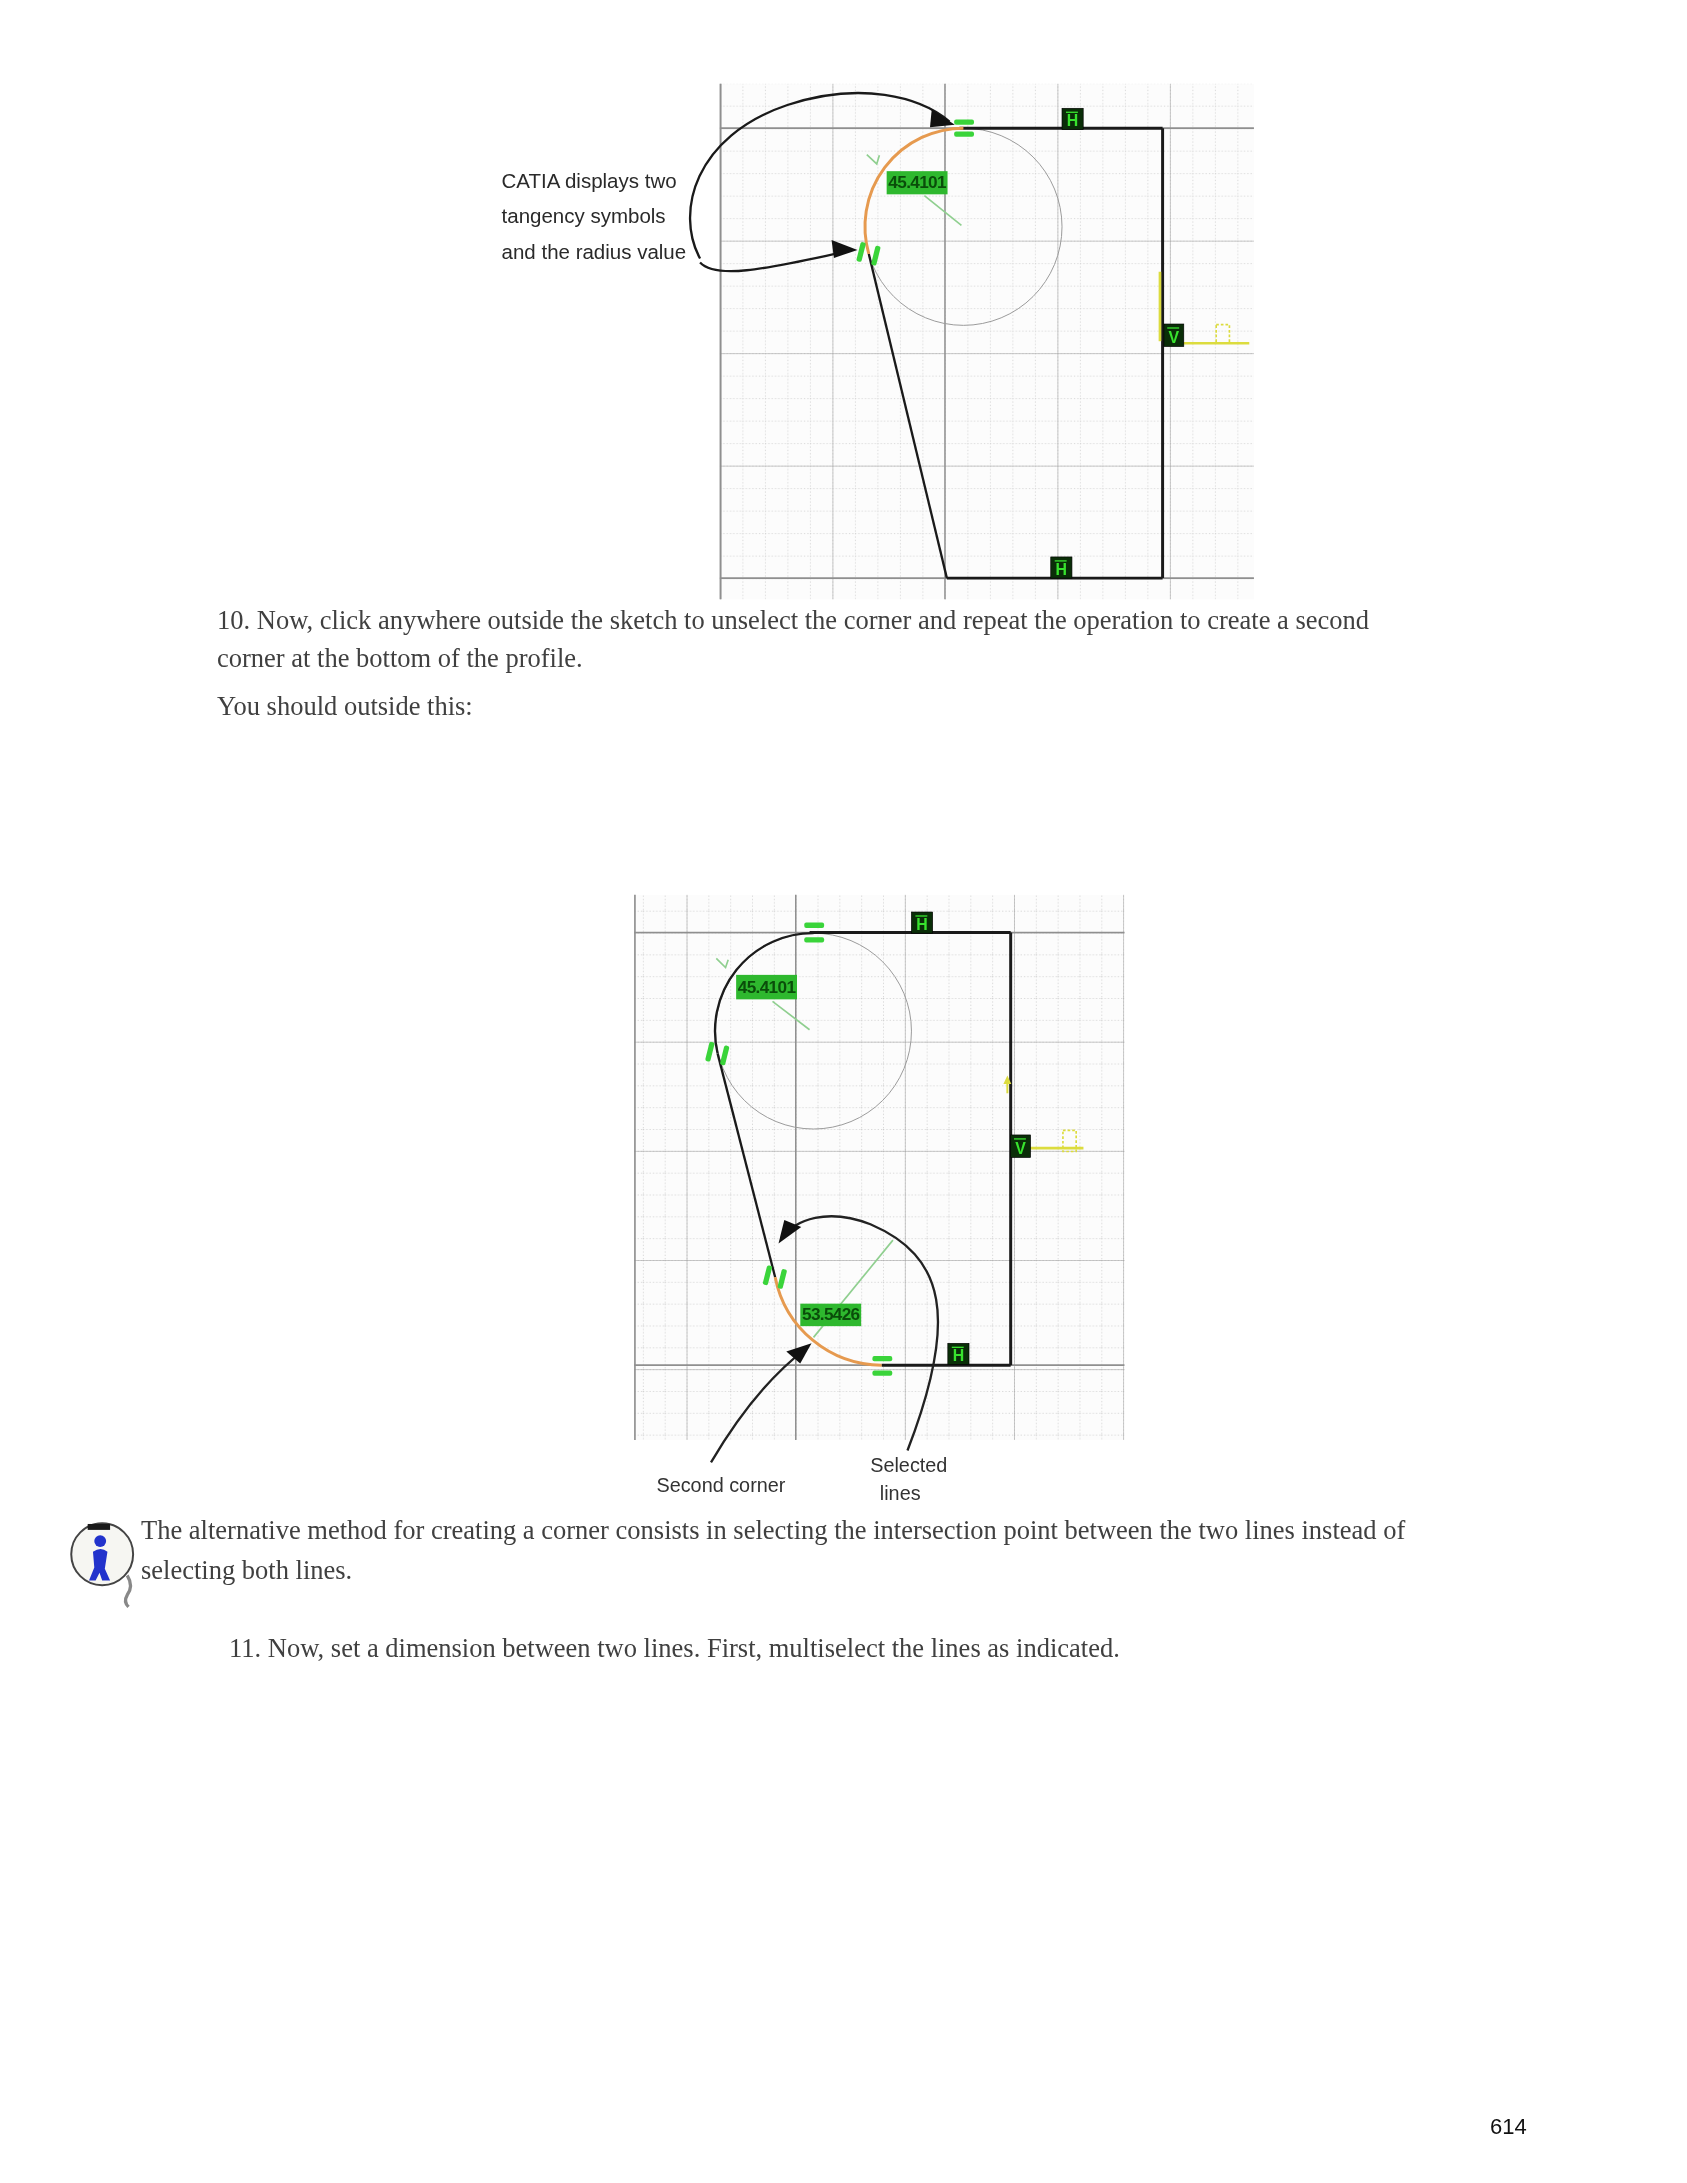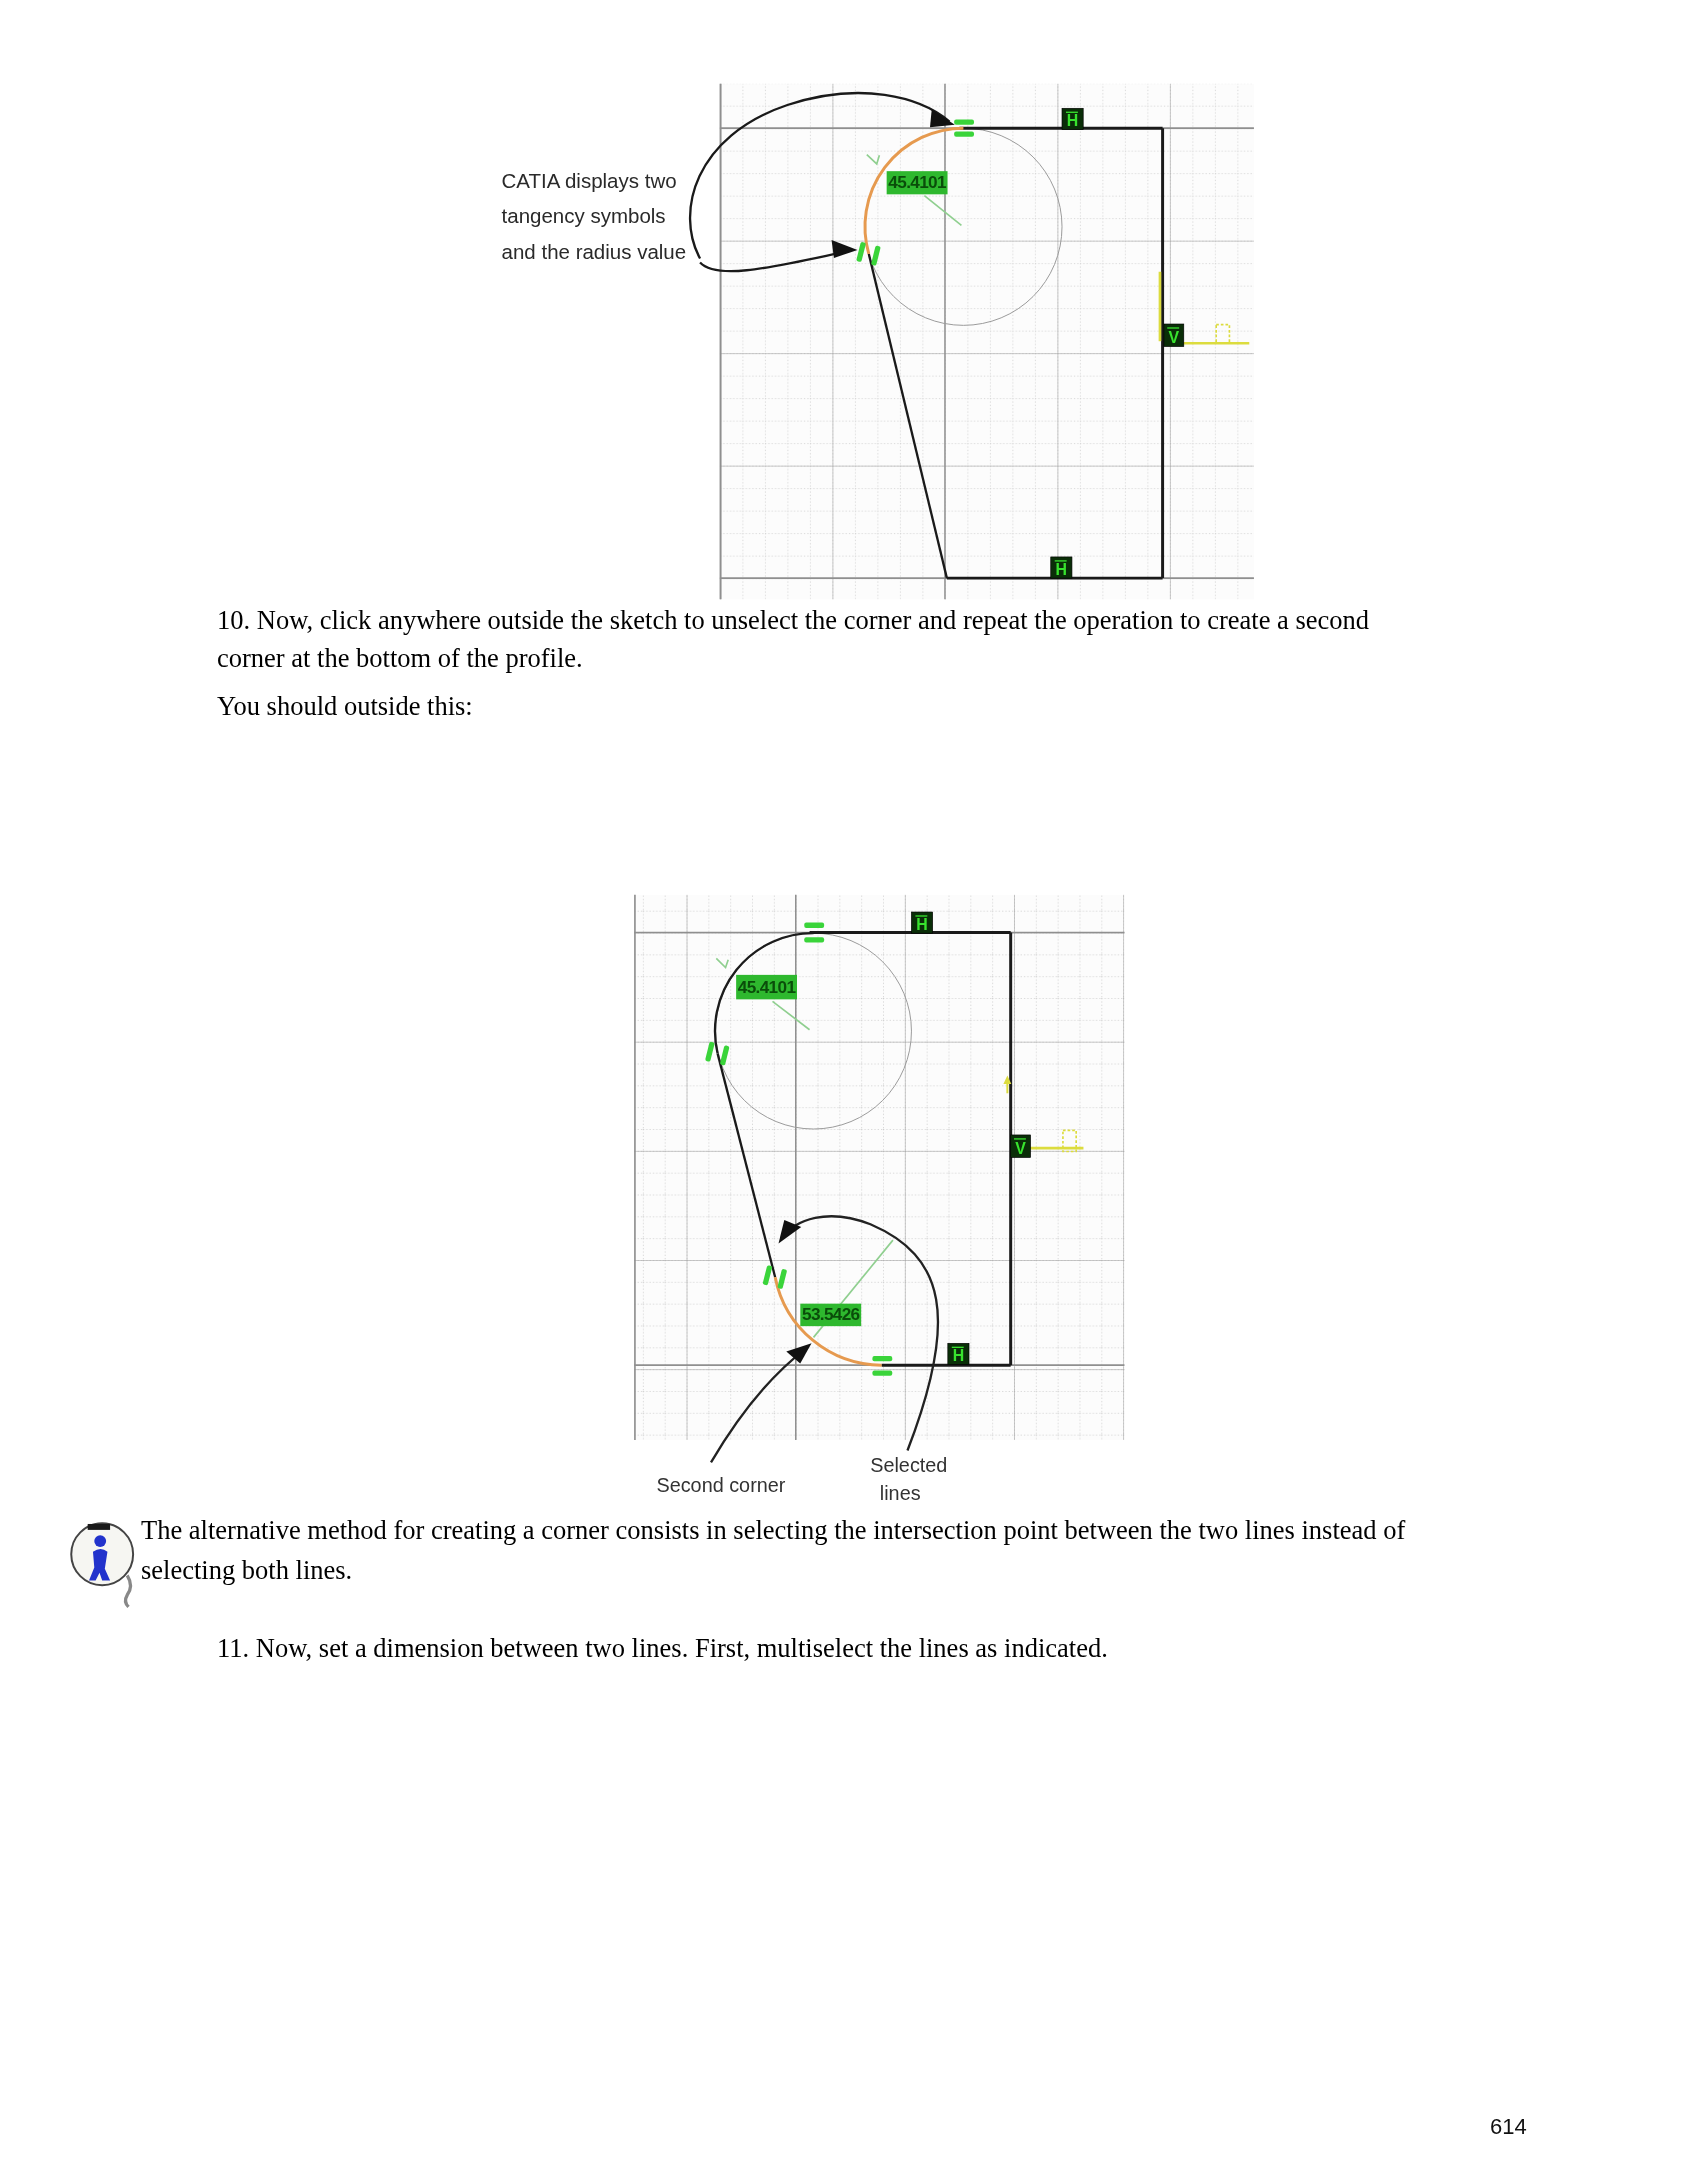--- a/index.html
+++ b/index.html
@@ -1,19 +1,19 @@
 <!DOCTYPE html>
 <html style="font-size:10.6px"><head>
 <meta charset="utf-8">
 <style>
   html,body{margin:0;padding:0;background:#ffffff;}
   #page{position:relative;width:1687px;height:2183px;background:#ffffff;overflow:hidden;
         font-family:"Liberation Serif", serif;color:#000;}
-  .bodytext{position:absolute;font-size:26.5px;line-height:38px;color:#000000;}
-  .nowrap{white-space:nowrap;}
+  .bodytext{position:absolute;font-size:26.5px;line-height:38px;color:#404040;}
+  .nowrap{white-space:nowrap;margin-left:12px;}
   .fig{position:absolute;}
   .pagenum{position:absolute;left:1490px;top:2114px;font-family:"Liberation Sans",sans-serif;
            font-size:22px;color:#111;}
   svg text{font-family:"Liberation Sans",sans-serif;}
   .annot{fill:#2a2a2a;font-size:31px;}
   .caption{fill:#333;font-size:30px;}
   .vlabel{fill:#0a4d0a;font-size:26px;font-weight:bold;letter-spacing:-1px;}
   .iconglyph{fill:#38e32e;font-size:24px;font-weight:bold;}
   .gridminor line{stroke:#c8c8c8;stroke-width:1.2;stroke-dasharray:2 3;}
   .gridmajor line{stroke:#a0a0a0;stroke-width:1;}

